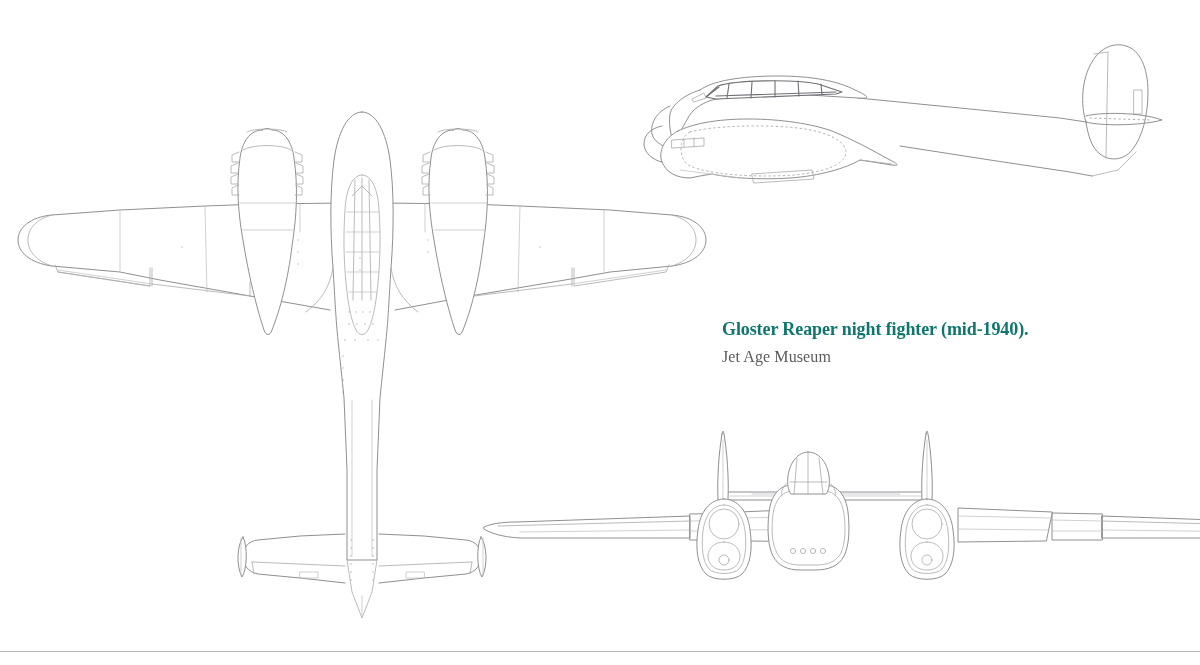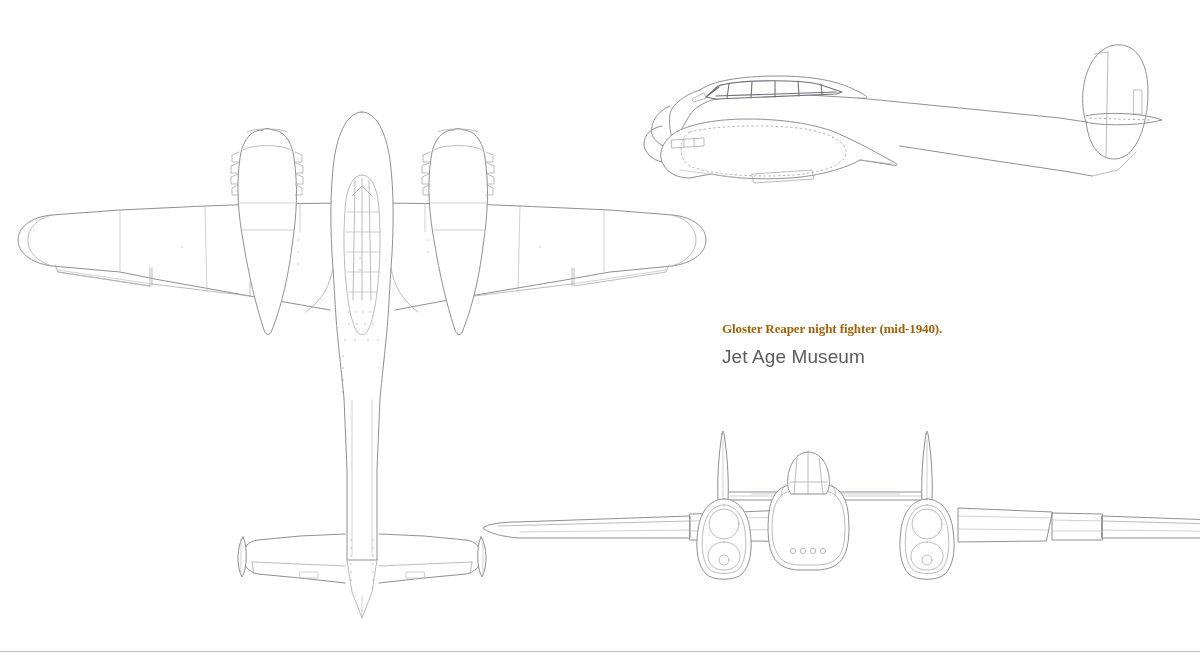--- a/index.html
+++ b/index.html
@@ -30,30 +30,30 @@
   }
   .caption-block {
     position: absolute;
     left: 722px;
     top: 316px;
     width: 470px;
   }
   .caption-title {
     font-family: "Liberation Serif", serif;
     font-weight: bold;
-    font-size: 13px;
+    font-size: 18px;
     line-height: 26px;
-    color: #a16207;
+    color: #0f766e;
     letter-spacing: -0.1px;
     white-space: nowrap;
   }
   .caption-credit {
-    font-family: Liberation Sans, sans-serif;
+    font-family: Liberation Serif, serif;
     font-weight: normal;
-    font-size: 19px;
+    font-size: 16px;
     line-height: 26px;
     color: #5b5b5b;
     letter-spacing: 0.1px;
     white-space: nowrap;
     margin-top: 2px;
   }
   .rule {
     position: absolute;
     left: 0;
     top: 651px;

